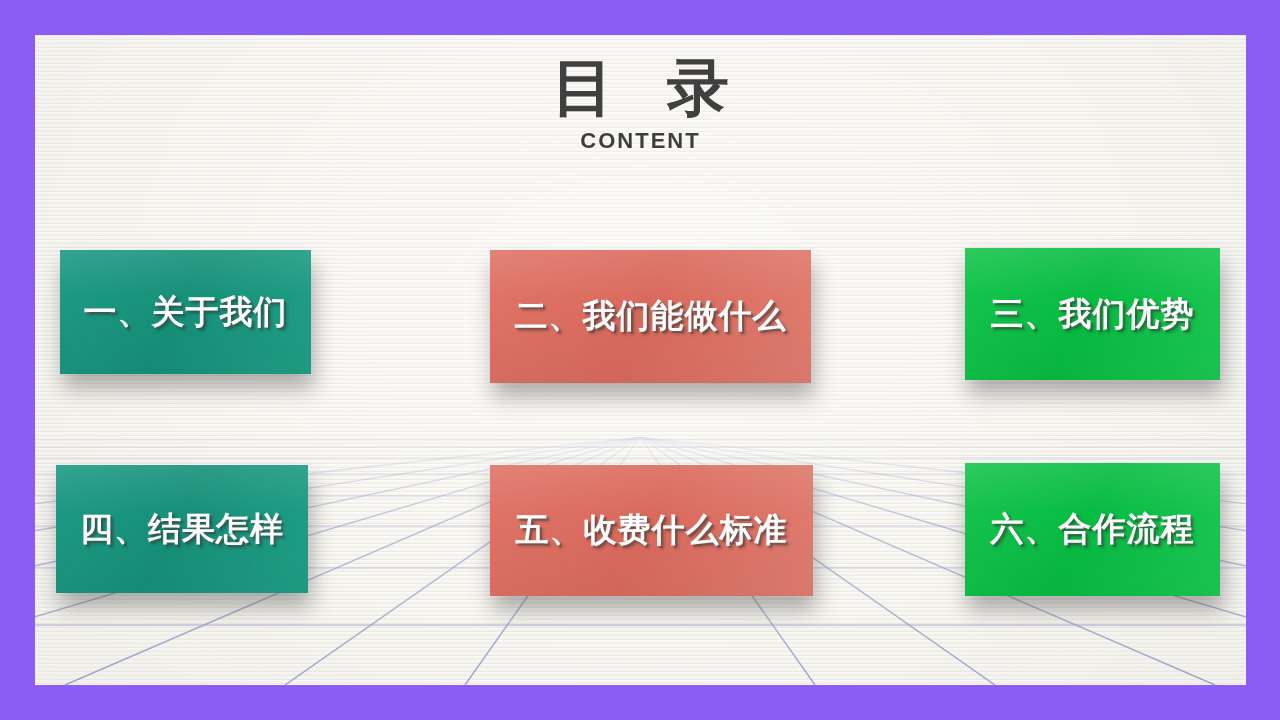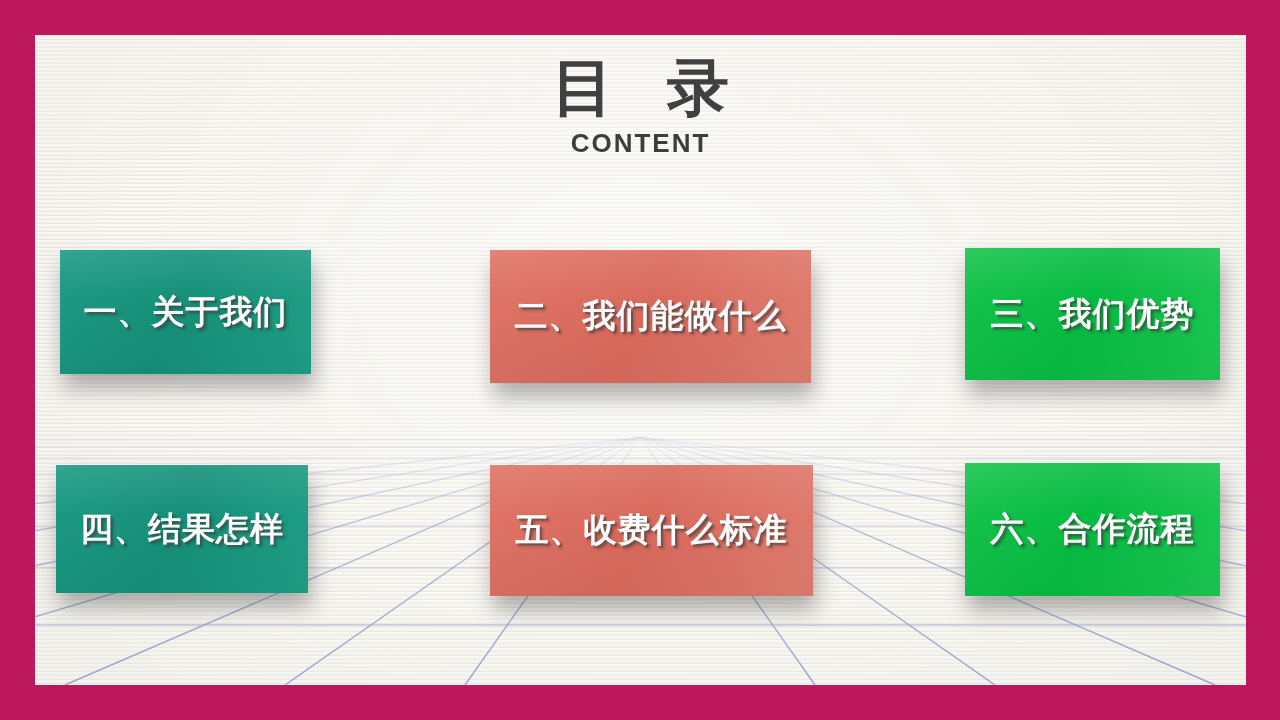--- a/index.html
+++ b/index.html
@@ -8,21 +8,21 @@
     width: 1280px;
     height: 720px;
     overflow: hidden;
     font-family: "Liberation Sans", "DejaVu Sans", sans-serif;
   }
 
   #slide {
     position: relative;
     width: 1280px;
     height: 720px;
-    background: #be185d;
+    background: #8b5cf6;
     box-sizing: border-box;
   }
 
   
   #canvas {
     position: absolute;
     left: 35px;
     top: 35px;
     width: 1211px;
     height: 650px;
@@ -76,21 +76,21 @@
   #page-title {
     font-size: 62px;
     font-weight: bold;
     color: #404040;
     letter-spacing: 18px;
     line-height: 1.05;
     text-indent: 18px;
     margin: 0;
   }
   #page-subtitle {
-    font-size: 26px;
+    font-size: 22px;
     font-weight: bold;
     color: #3d3d3d;
     letter-spacing: 2px;
     margin-top: 8px;
   }
 
   
   .card {
     position: absolute;
     display: flex;

